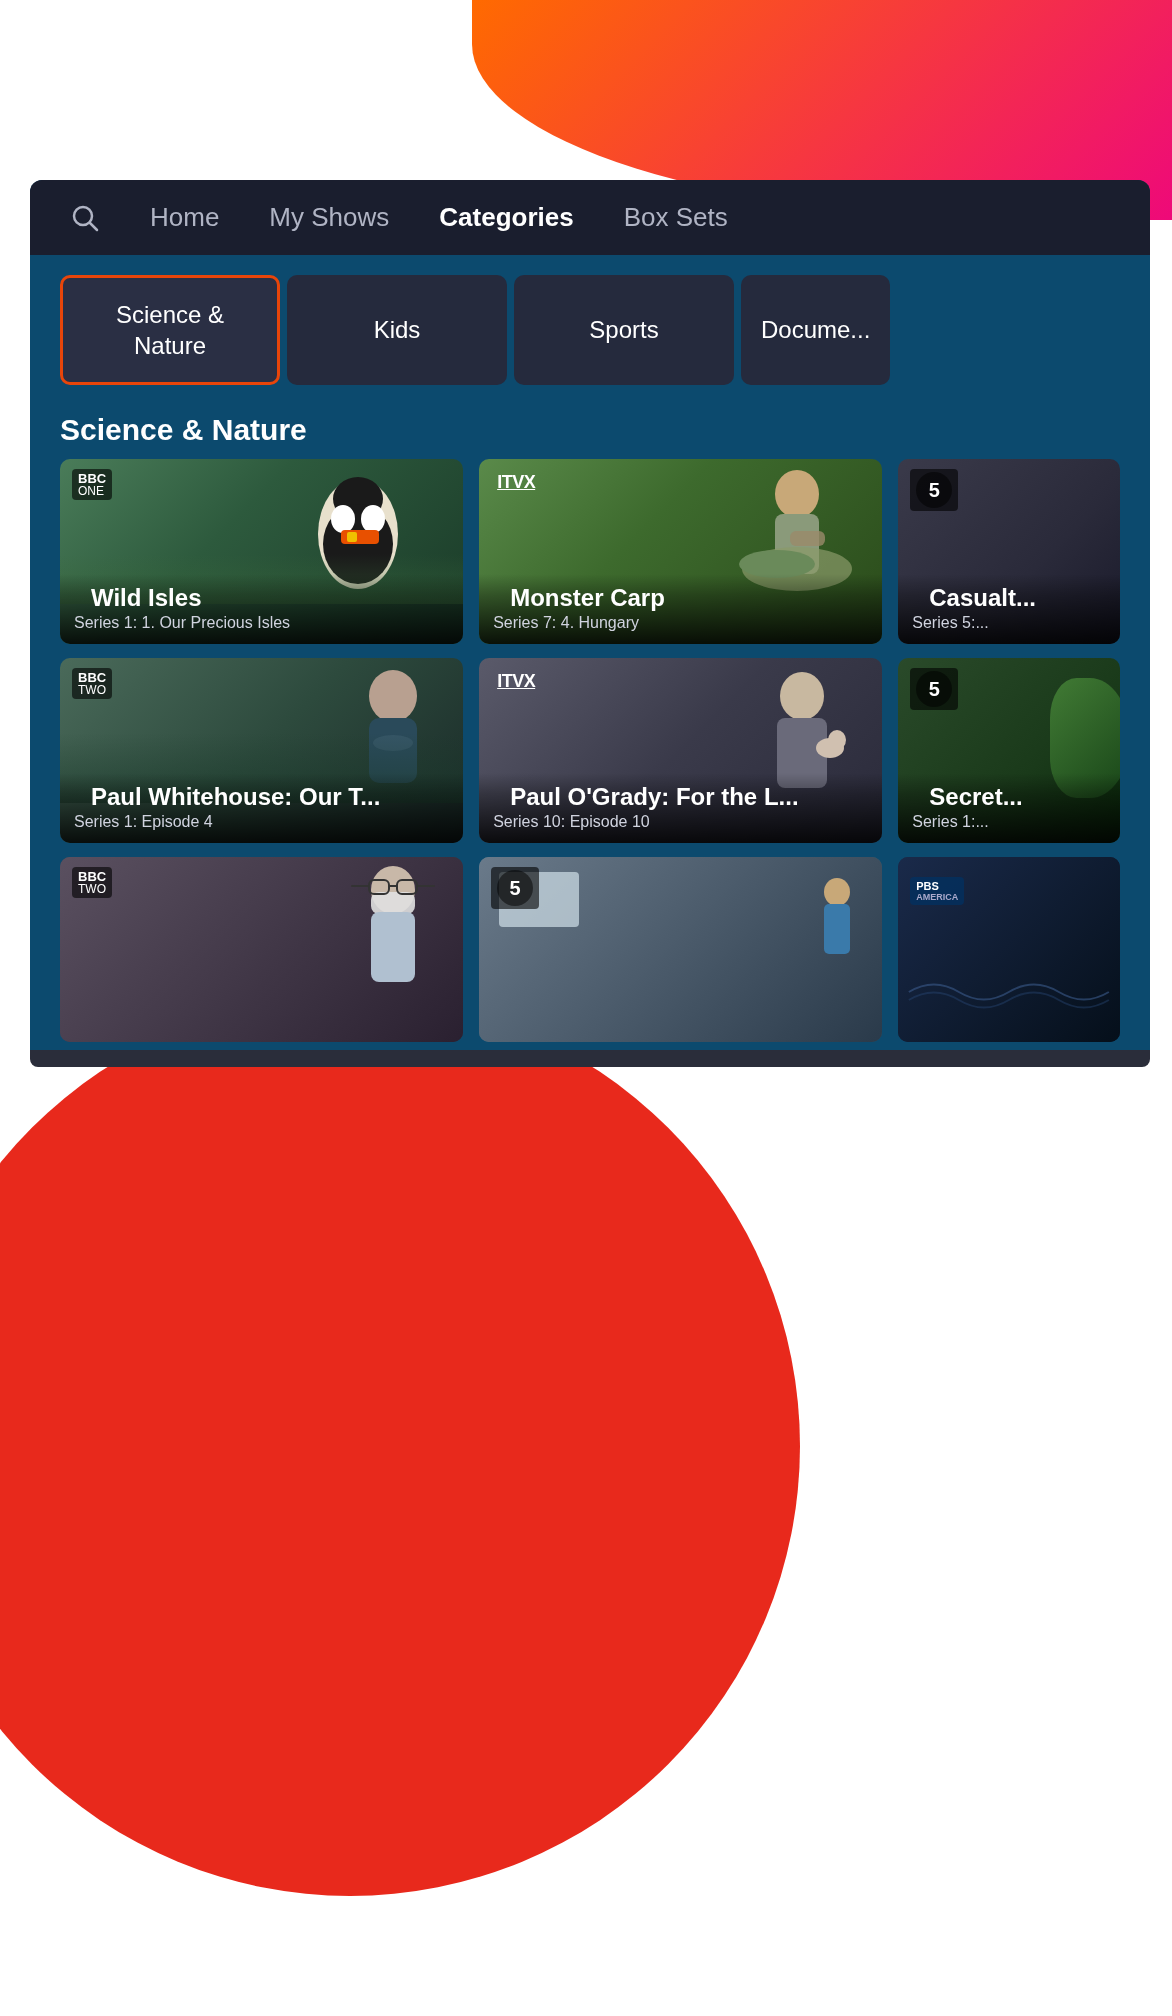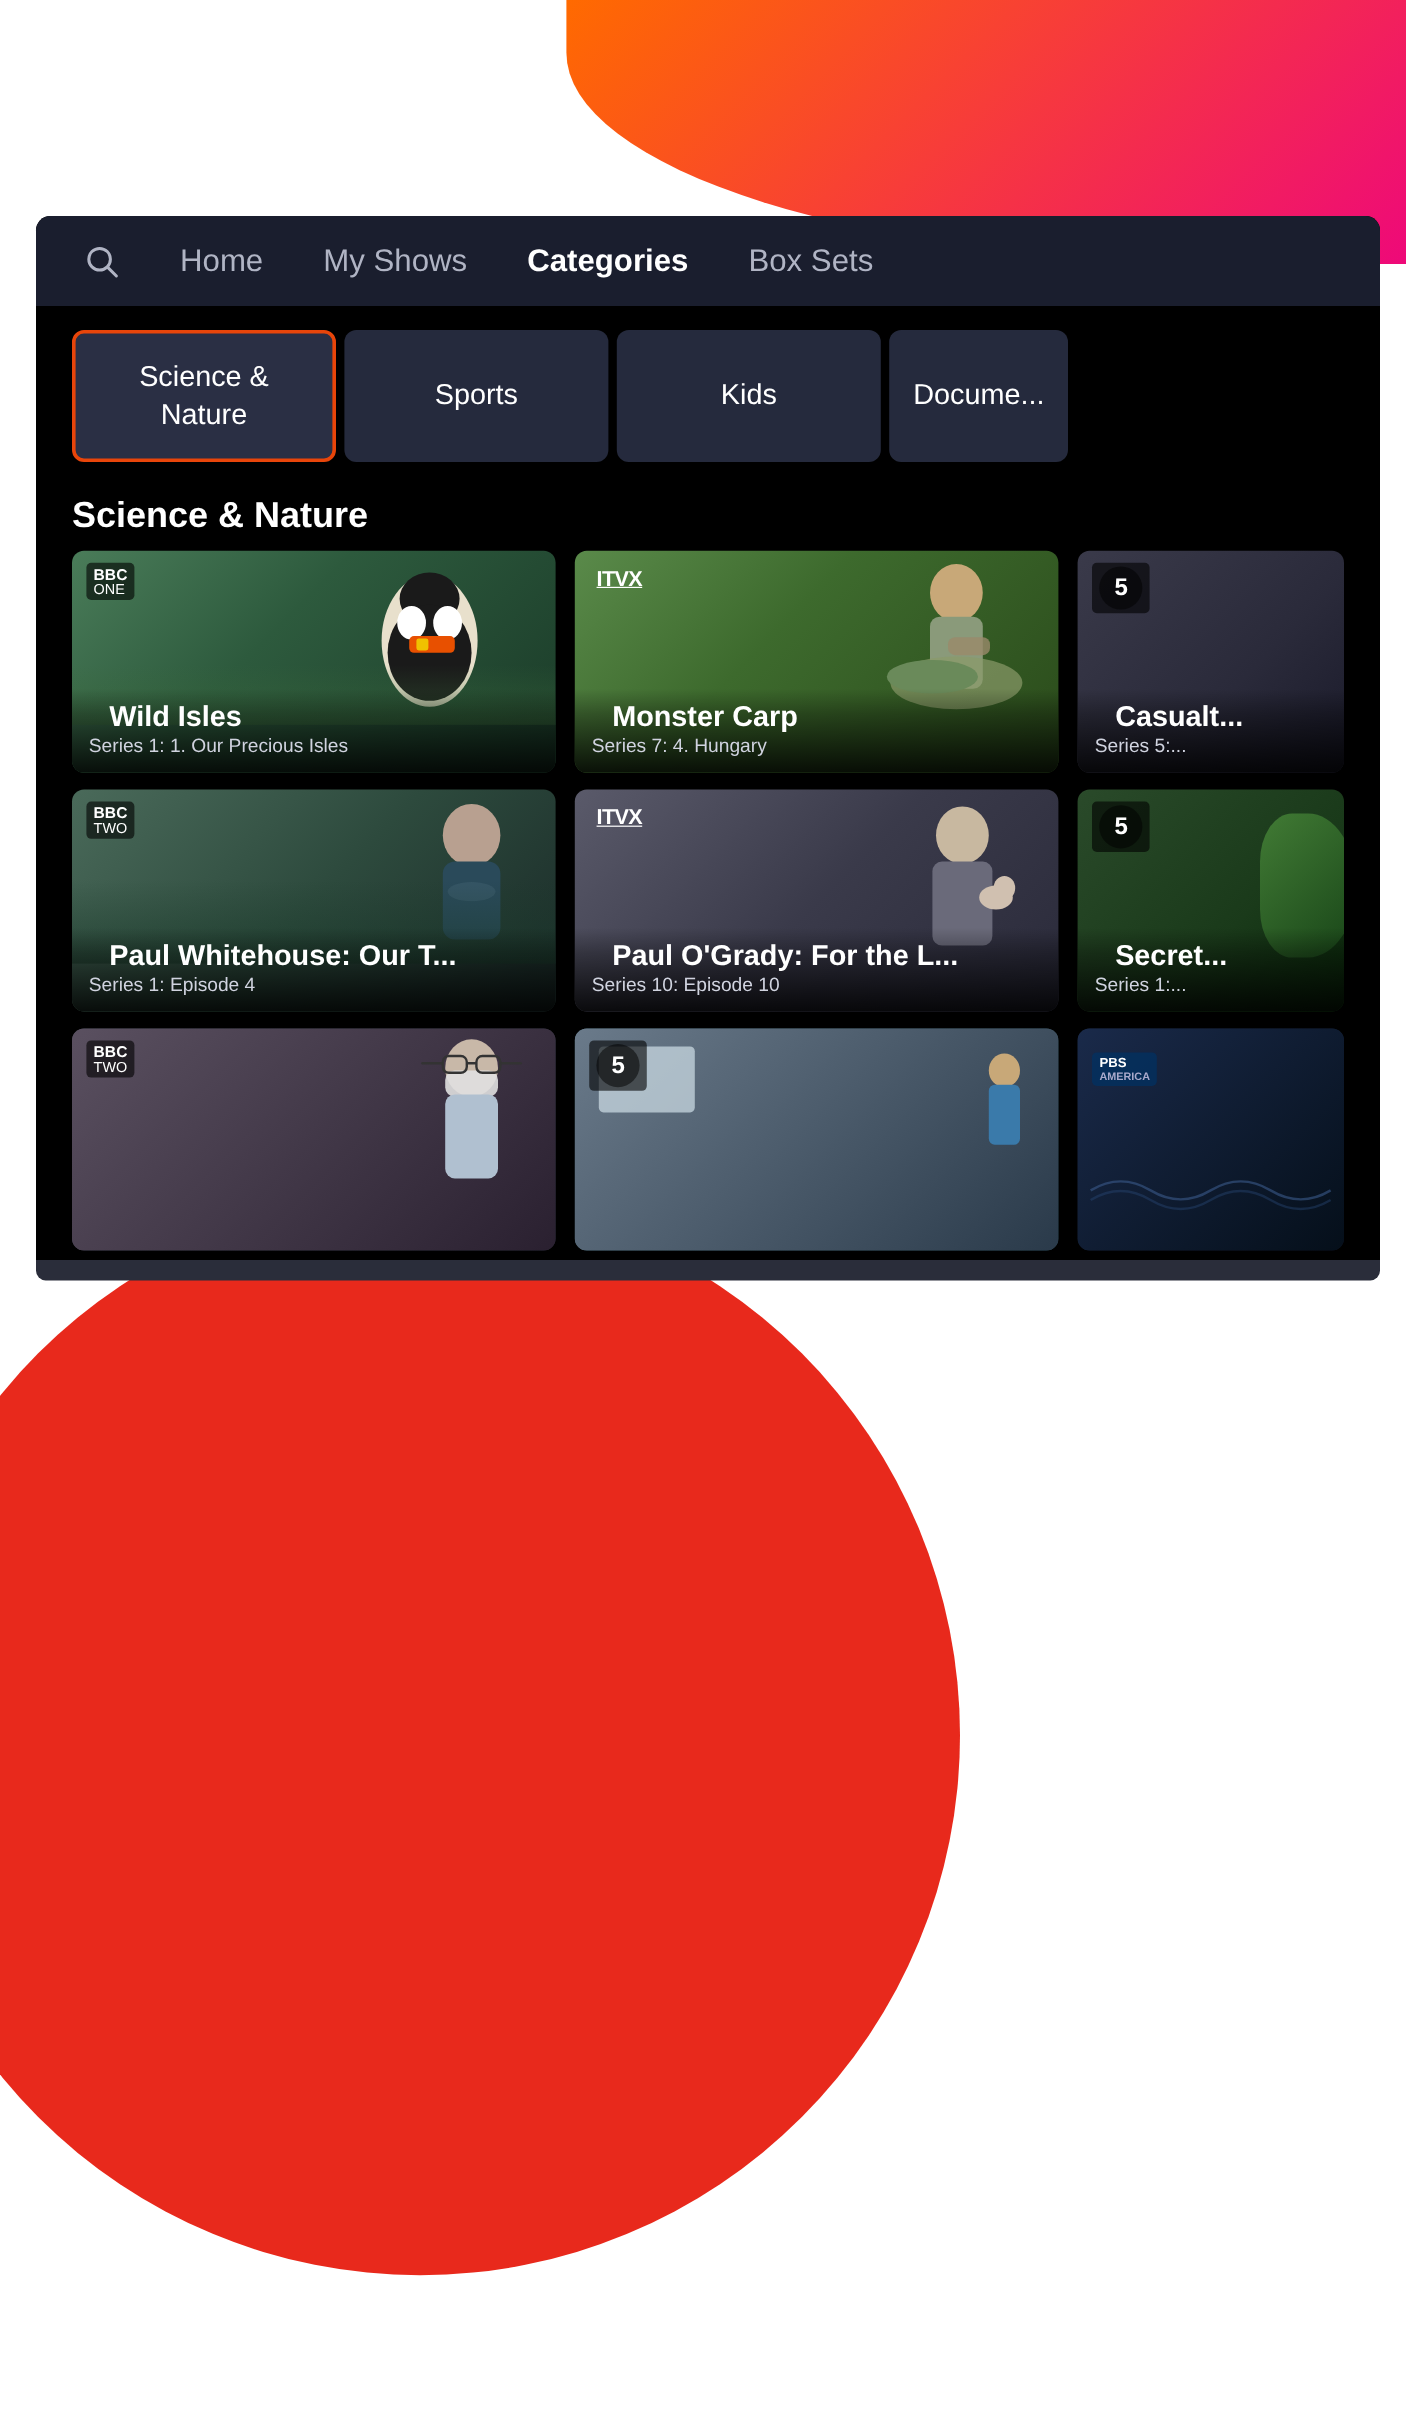--- a/index.html
+++ b/index.html
@@ -34,21 +34,21 @@
       z-index: 0;
     }
 
     
     .tv-screen {
       position: absolute;
       top: 180px;
       left: 30px;
       width: 1120px;
       height: 870px;
-      background: #000000;
+      background: #0c4a6e;
       border-radius: 12px 12px 0 0;
       overflow: hidden;
       z-index: 10;
     }
     .tv-stand {
       position: absolute;
       top: 1047px;
       left: 30px;
       width: 1120px;
       height: 20px;
@@ -278,22 +278,22 @@
       </svg>
     </div>
     <span class="nav-item">Home</span>
     <span class="nav-item">My Shows</span>
     <span class="nav-item active">Categories</span>
     <span class="nav-item">Box Sets</span>
   </nav>
 
   <div class="categories-row">
     <button class="category-btn selected">Science &amp;<br>Nature</button>
+    <button class="category-btn">Kids</button>
     <button class="category-btn">Sports</button>
-    <button class="category-btn">Kids</button>
     <button class="category-btn partial">Docume...</button>
   </div>
 
   <div class="section-title">Science &amp; Nature</div>
 
   <div class="content-grid">
 
     <div class="grid-row">
 
       <div class="show-card card-wild-isles">

